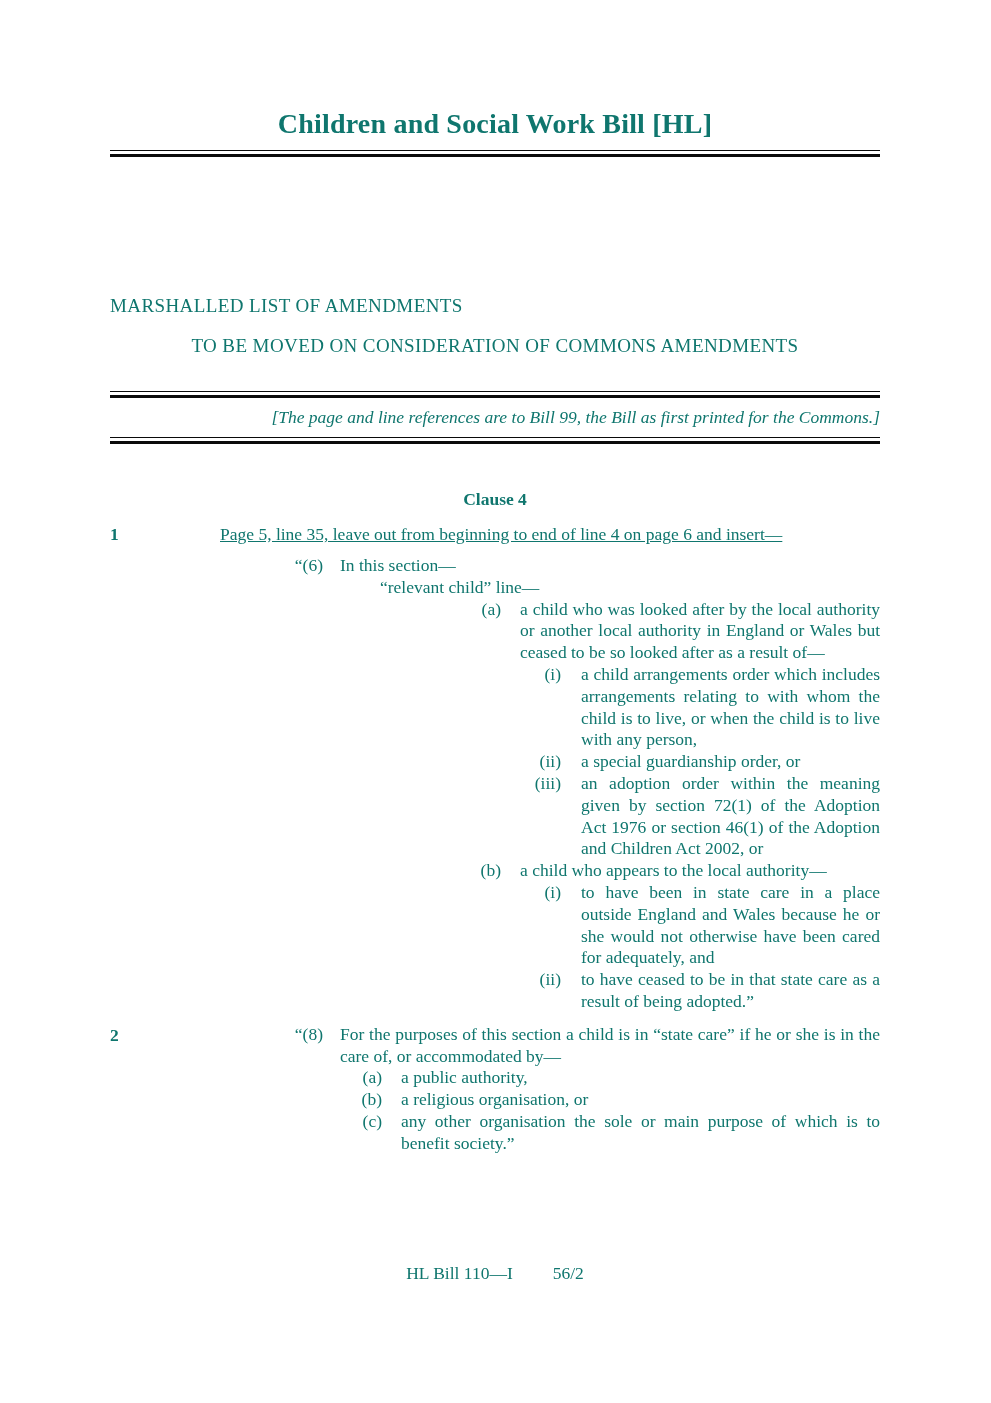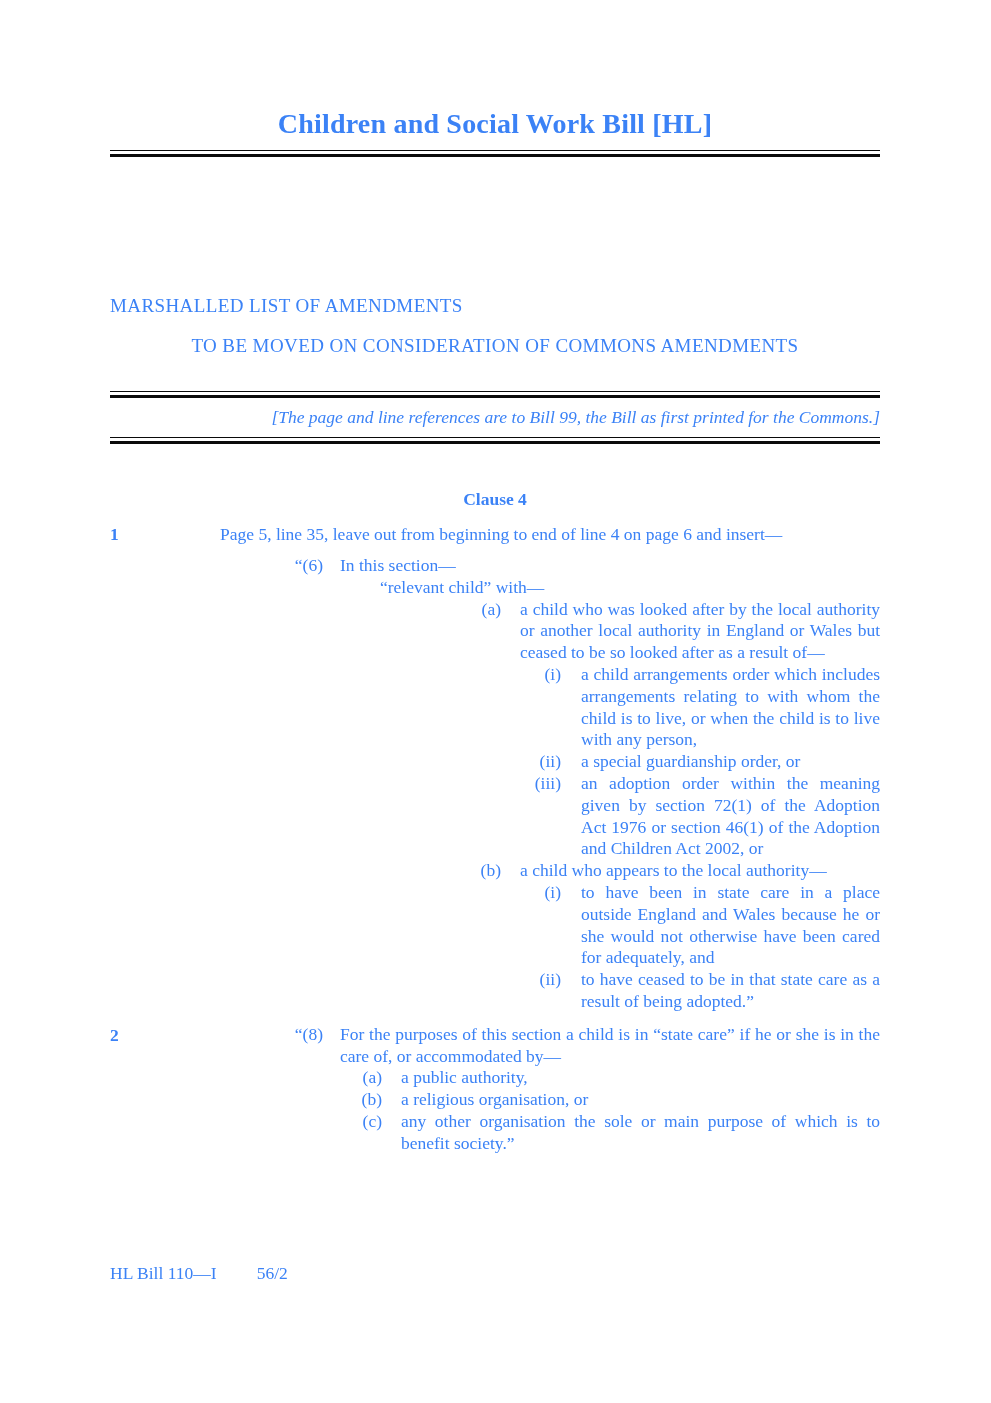--- a/index.html
+++ b/index.html
@@ -4,21 +4,21 @@
 <style>
   html, body { margin: 0; padding: 0; background: #ffffff; }
   .page {
     position: relative;
     width: 991px;
     height: 1403px;
     background: #ffffff;
     box-sizing: border-box;
     padding: 106px 111px 0 110px;
     font-family: "Liberation Serif", "DejaVu Serif", serif;
-    color: #3b82f6;
+    color: #0f766e;
     font-size: 17.5px;
     overflow: hidden;
   }
   .doc-title {
     text-align: center;
     font-size: 28px;
     font-weight: bold;
     line-height: 36px;
     letter-spacing: 0.2px;
   }
@@ -58,21 +58,21 @@
     line-height: 22px;
   }
   .amendment { position: relative; margin-top: 13px; line-height: 22px; }
   .amendment-2 { margin-top: 11px; }
   .amend-num {
     position: absolute;
     left: 0;
     top: 0;
     font-weight: bold;
   }
-  .instruction { margin: 0 0 0 110px; }
+  .instruction { margin: 0 0 0 110px; text-decoration: underline; }
   .amend-body { margin-top: 10px; }
   .item { position: relative; line-height: 21.8px; }
   .just { text-align: justify; }
   .label {
     position: absolute;
     right: 100%;
     white-space: nowrap;
   }
   
   .lvl-sub     { margin-left: 230px; }  
@@ -83,21 +83,21 @@
   .lvl-subpara { margin-left: 471px; }  
   .lvl-subpara .label { margin-right: 20px; }
   .lvl-para2   { margin-left: 291px; }  
   .lvl-para2 .label   { margin-right: 19px; }
   .footer {
     position: absolute;
     left: 110px;
     right: 111px;
     top: 1262px;
     display: flex;
-    justify-content: flex-start;
+    justify-content: center;
     font-size: 17.5px;
     line-height: 22px;
     gap: 40px;
   }
 </style>
 </head>
 <body>
 
 <div class="page">
 
@@ -115,21 +115,21 @@
 
   <section class="amendment amendment-1">
     <span class="amend-num">1</span>
     <p class="instruction">Page 5, line 35, leave out from beginning to end of line 4 on page 6 and insert—</p>
     <div class="amend-body">
       <div class="item lvl-sub">
         <span class="label">“(6)</span>
         <span>In this section—</span>
       </div>
       <div class="item lvl-def">
-        <span>“relevant child” with—</span>
+        <span>“relevant child” line—</span>
       </div>
       <div class="item lvl-para just">
         <span class="label">(a)</span>
         <span>a child who was looked after by the local authority or another local authority in England or Wales but ceased to be so looked after as a result of—</span>
       </div>
       <div class="item lvl-subpara just">
         <span class="label">(i)</span>
         <span>a child arrangements order which includes arrangements relating to with whom the child is to live, or when the child is to live with any person,</span>
       </div>
       <div class="item lvl-subpara">

